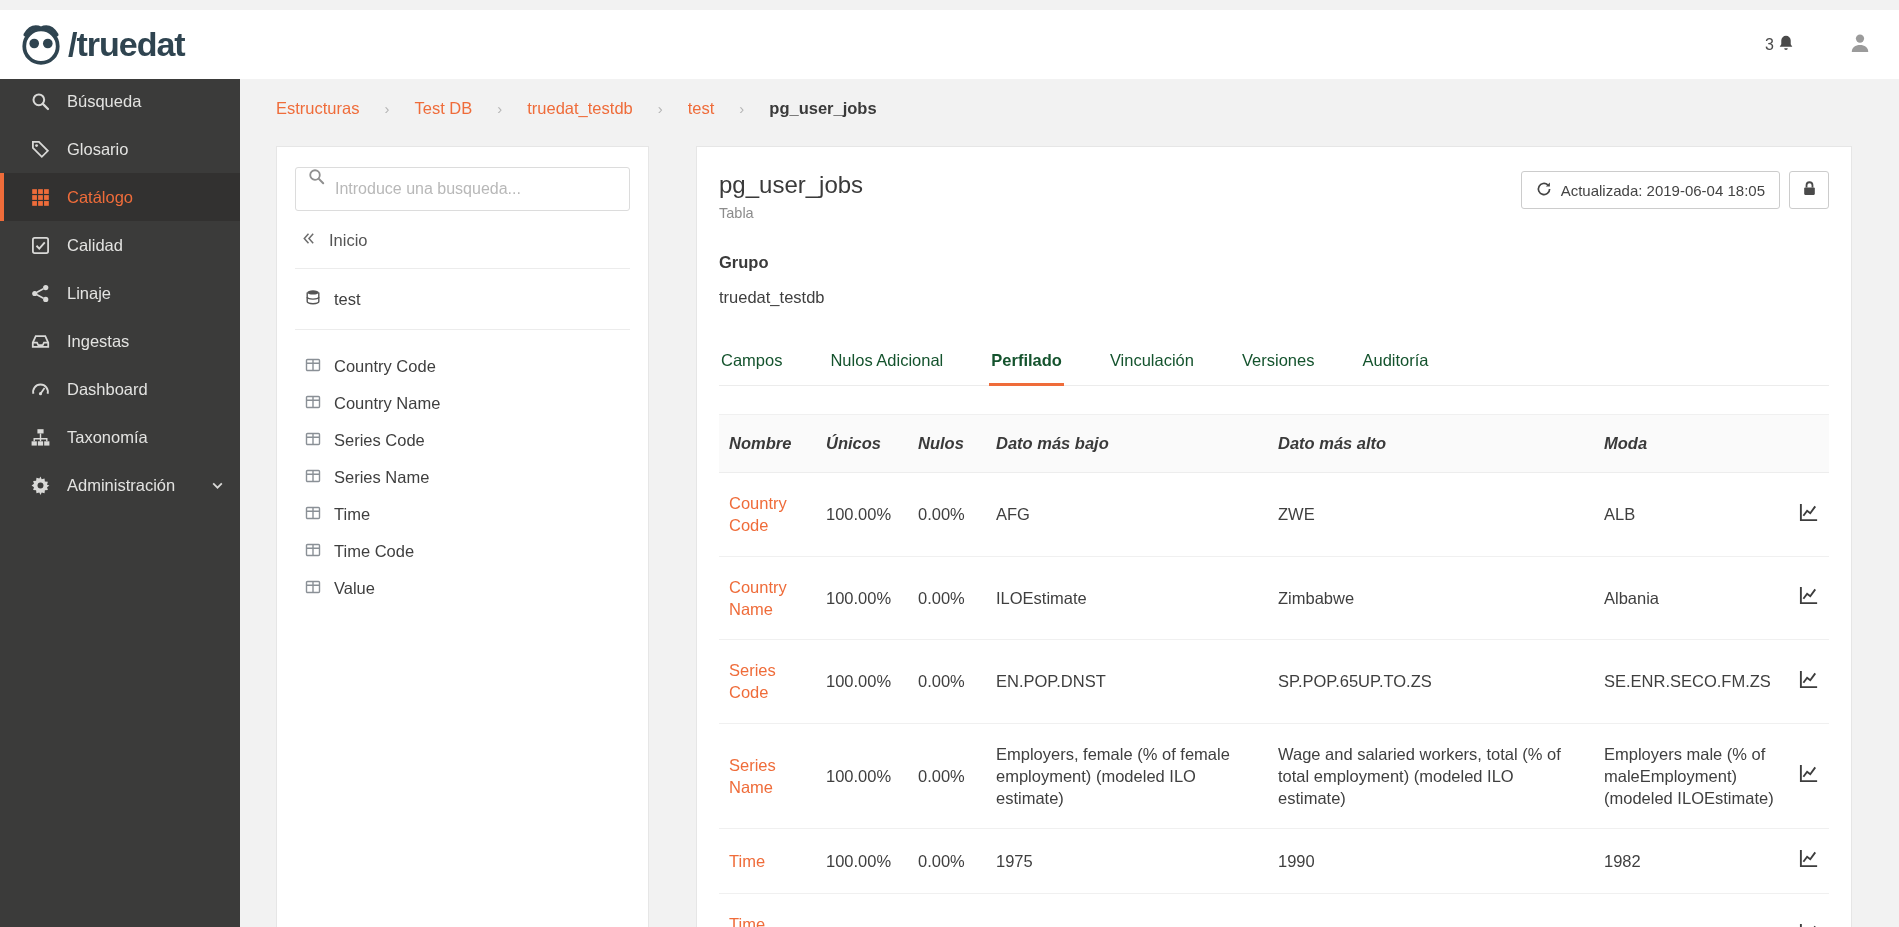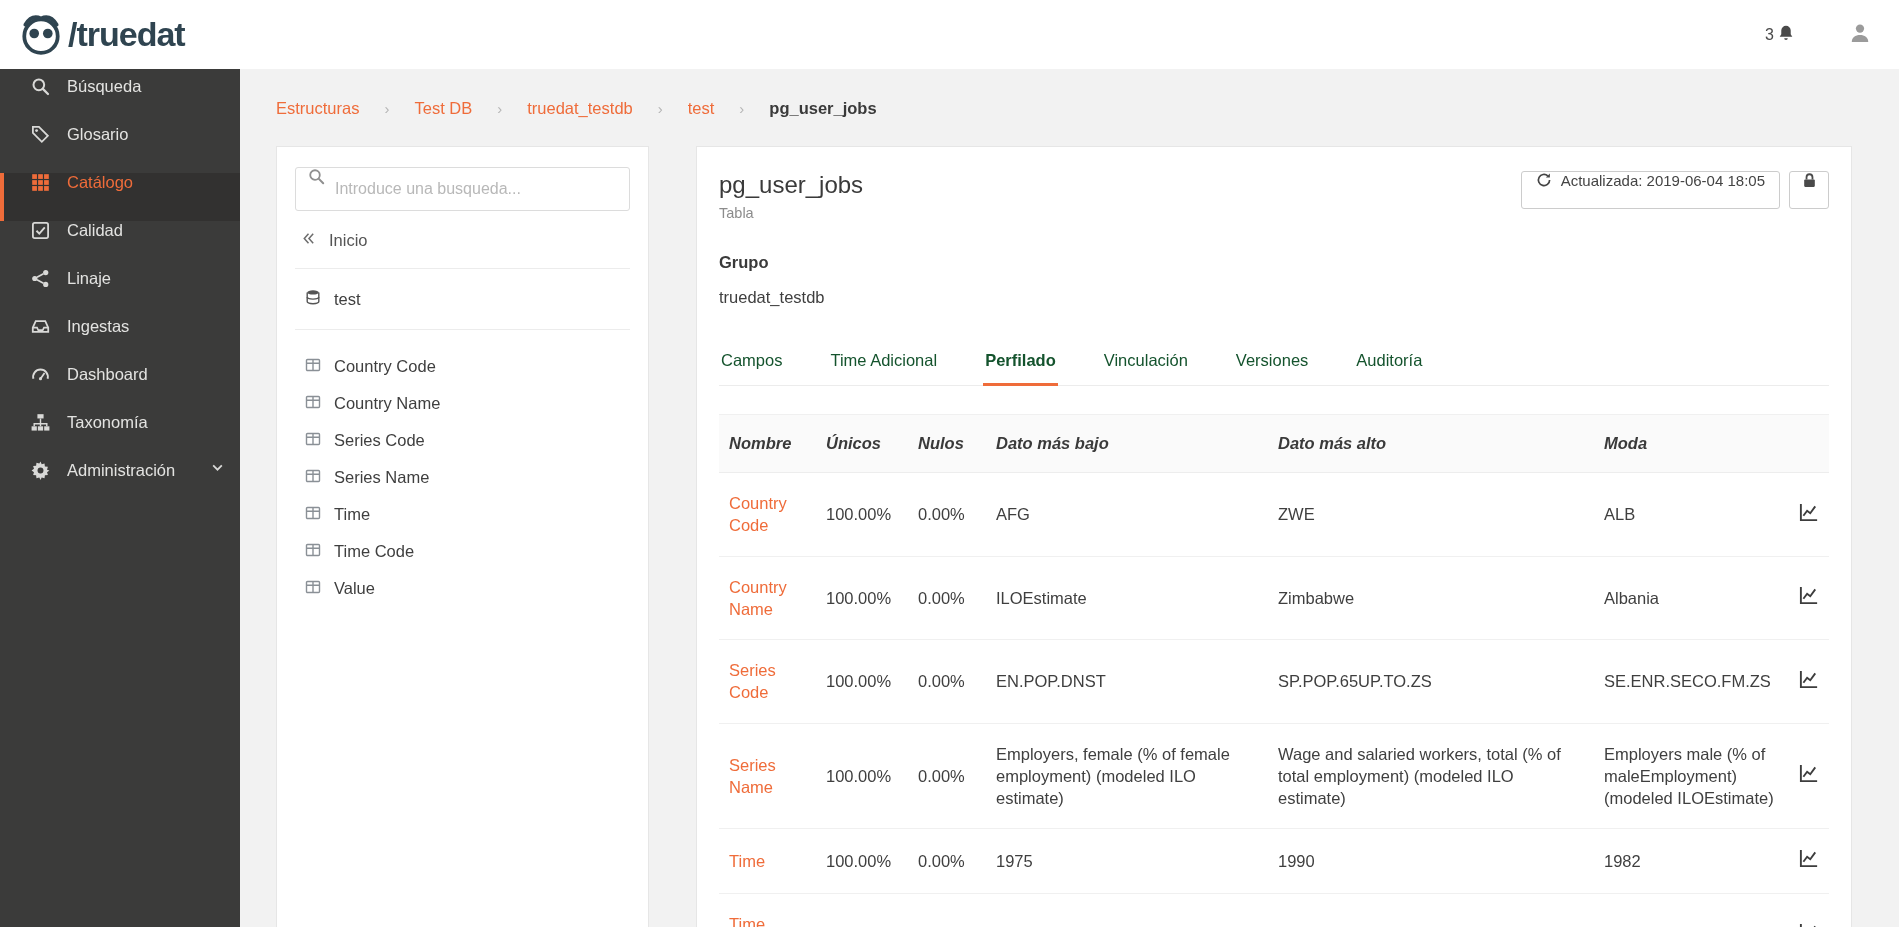--- a/index.html
+++ b/index.html
@@ -4,36 +4,36 @@
 <style>
   * { margin:0; padding:0; box-sizing:border-box; }
   html,body { width:1899px; height:927px; }
   body {
     font-family:"Liberation Sans", sans-serif;
     background:#f2f2f2; color:#3a3a3a;
     overflow:hidden; position:relative;
   }
   
   .topbar {
-    position:absolute; top:0; left:0; width:1899px; height:69px;
+    position:absolute; top:10px; left:0; width:1899px; height:69px;
     background:#fff; display:flex; align-items:center;
     padding:0 28px 0 18px; z-index:6;
   }
   .brand { display:flex; align-items:center; gap:4px; cursor:pointer; }
   .brand-text { font-size:34px; font-weight:bold; color:#2f4450; letter-spacing:-1px; }
   .topbar-right { margin-left:auto; display:flex; align-items:center; gap:54px; }
   .notif { display:flex; align-items:center; gap:3px; font-size:16px; color:#4a4a4a; cursor:pointer; }
   .user-btn { cursor:pointer; display:flex; align-items:center; }
   
   .sidebar {
     position:absolute; top:69px; left:0; bottom:0; width:240px;
     background:#3b3b3a; padding-top:8px; z-index:5;
   }
   .side-item {
-    height:48px; display:flex; align-items:flex-start;
+    height:48px; display:flex; align-items:center;
     padding:0 16px 0 24px; cursor:pointer; border-left:4px solid transparent;
   }
   .side-item .sicon { width:24px; display:flex; justify-content:center; margin-right:15px; }
   .side-item .slabel { font-size:16.5px; color:#e3e3e1; }
   .side-item.active { background:#323130; border-left-color:#ef6c3a; }
   .side-item.active .slabel { color:#ef6c3a; }
   .chev { margin-left:auto; display:flex; }
   
   .main {
     position:absolute; top:69px; left:240px; right:0; bottom:0;
@@ -70,21 +70,21 @@
   
   .detail-panel {
     flex:1; background:#fff; border:1px solid #e6e6e6;
     padding:24px 22px; min-height:880px;
   }
   .detail-head { display:flex; align-items:flex-start; }
   .detail-title { font-size:24px; font-weight:normal; color:#3a3a3a; }
   .detail-sub { font-size:14.5px; color:#8c8c8c; margin-top:6px; }
   .head-actions { margin-left:auto; display:flex; gap:9px; }
   .btn {
-    display:flex; gap:9px;
+    display:flex; align-items:center; gap:9px;
     border:1px solid #cccccc; border-radius:3px; background:#fff;
     height:38px; padding:0 14px; font-size:15px; color:#444;
     cursor:pointer; font-family:inherit;
   }
   .btn.icon-only { width:40px; justify-content:center; padding:0; }
   .meta { display:flex; margin-top:32px; }
   .meta-col:first-child { width:206px; padding-right:30px; }
   .meta-col + .meta-col { border-left:1px solid #e3e3e3; padding-left:30px; }
   .meta-label { font-weight:bold; font-size:16.5px; color:#3a3a3a; }
   .meta-value { font-size:16.5px; margin-top:16px; color:#3f3f3f; }
@@ -378,21 +378,21 @@
 
       <div class="meta">
         <div class="meta-col">
           <div class="meta-label">Grupo</div>
           <div class="meta-value">truedat_testdb</div>
         </div>
       </div>
 
       <div class="tabs">
         <div class="tab">Campos</div>
-        <div class="tab">Time Adicional</div>
+        <div class="tab">Nulos Adicional</div>
         <div class="tab active">Perfilado</div>
         <div class="tab">Vinculación</div>
         <div class="tab">Versiones</div>
         <div class="tab">Auditoría</div>
       </div>
 
       <table>
         <colgroup>
           <col style="width:97px">
             <col style="width:92px">

